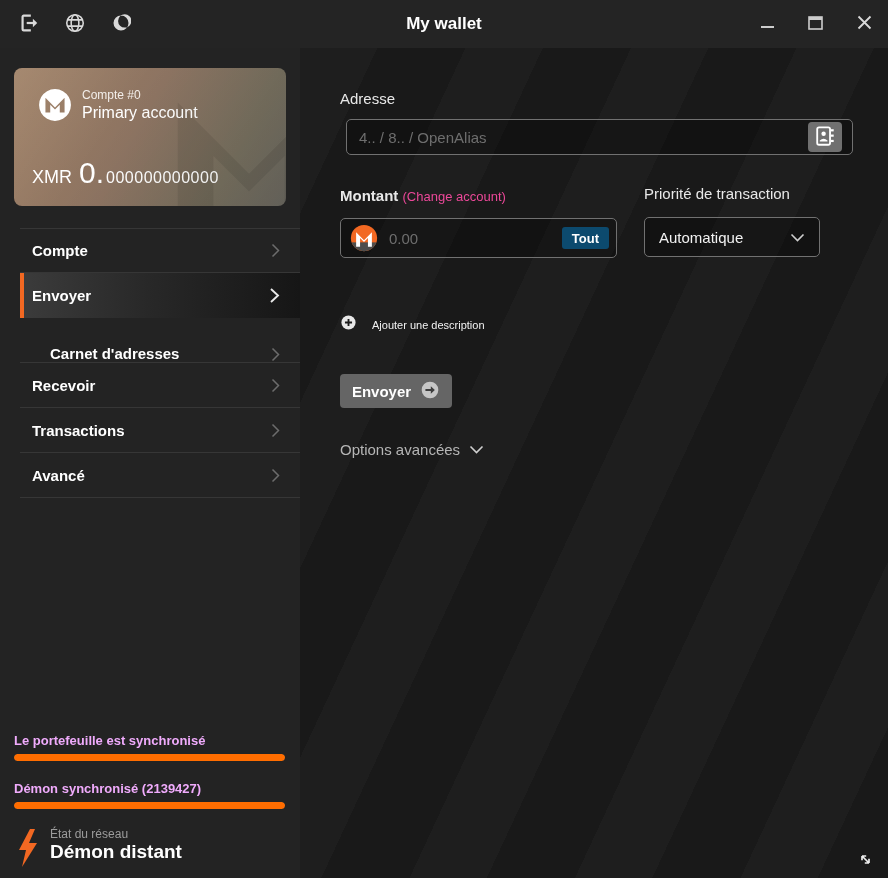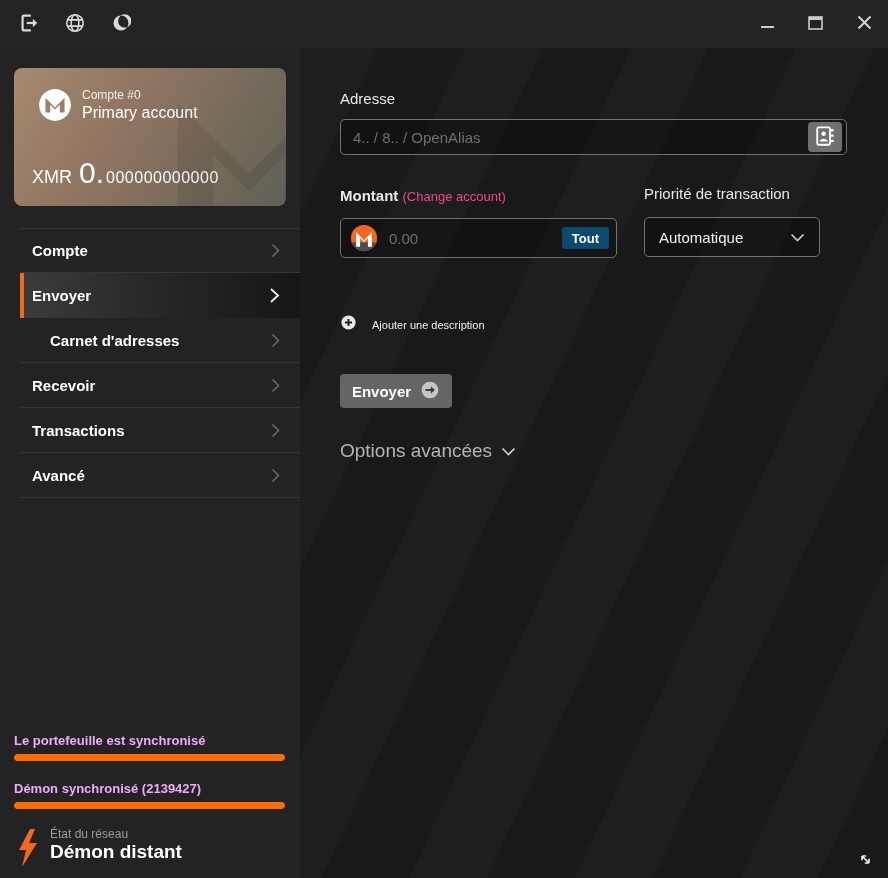--- a/index.html
+++ b/index.html
@@ -37,42 +37,42 @@
 
   .nav { position:absolute; left:0; right:0; top:180px; }
   .nav-item { height:45px; margin-left:20px; display:flex; align-items:center; padding:0 20px 0 12px;
     border-bottom:1px solid #363636; cursor:pointer; }
   .nav-item:first-child { border-top:1px solid #363636; }
   .nav-item .label { font-size:15px; font-weight:700; color:#ffffff; }
   .nav-item .chevron { margin-left:auto; color:#6c6c6c; display:flex; }
   .nav-item.selected { border-left:4px solid #f26822; padding-left:8px; border-bottom:none;
     background:linear-gradient(90deg,#3b3b3b 0%,#282828 45%,#161616 100%); }
   .nav-item.selected .chevron { color:#e9e9e9; }
-  .nav-item.sub { padding-left:30px; }
+  .nav-item.sub { padding-left:30px;align-items:flex-end; }
 
   .sync-label { position:absolute; left:14px; font-size:13px; font-weight:700; color:#f0abfc; }
   .progress { position:absolute; left:14px; width:271px; height:7px; border-radius:4px; background:#3a3a3a; overflow:hidden; }
   .progress .fill { height:100%; border-radius:4px; background:#ff6d00; }
   .bolt { position:absolute; left:16px; top:780px; }
   .net-label { position:absolute; left:50px; top:779px; font-size:12px; color:#9c9c9c; }
   .net-value { position:absolute; left:50px; top:793px; font-size:19px; font-weight:700; color:#ffffff; }
 
   
   .main { position:relative; flex:1; background:#191919; }
   .main::before { content:""; position:absolute; inset:0; pointer-events:none;
     background:repeating-linear-gradient(115deg, rgba(255,255,255,.022) 0 70px, rgba(255,255,255,0) 70px 150px); }
 
   .field-label { position:absolute; font-size:15px; color:#e8e8e8; }
   .hint { font-size:13px; color:#ec4899; font-weight:400; }
 
   .addr-box { position:absolute; left:40px; top:71px; width:507px; height:36px; }
   .text-input { width:100%; height:100%; background:rgba(0,0,0,.25); border:1px solid #717171; border-radius:5px;
     color:#e8e8e8; font-size:15px; padding:0 12px; outline:none; font-family:"Liberation Sans",sans-serif; }
   .text-input::placeholder { color:#6e6e6e; }
-  .addr-box .text-input { padding-right:72px; }
+  .addr-box .text-input { padding-right:72px;margin-left:6px; }
   .book-btn { position:absolute; right:5px; top:3px; width:34px; height:30px; background:#707070; border:none;
     border-radius:4px; display:flex; align-items:center; justify-content:center; cursor:pointer; }
 
   .amount-box { position:absolute; left:40px; top:170px; width:277px; height:40px; }
   .amount-box .text-input { padding-left:48px; padding-right:56px; }
   .amount-box .coin { position:absolute; left:10px; top:6px; }
   .all-btn { position:absolute; right:8px; top:9px; height:22px; padding:0 10px; background:#0c4a6e; border:none;
     border-radius:3px; color:#ffffff; font-size:13px; font-weight:700; cursor:pointer; font-family:"Liberation Sans",sans-serif; }
 
   .prio-select { position:absolute; left:344px; top:169px; width:176px; height:40px; background:rgba(0,0,0,.25);
@@ -81,21 +81,21 @@
   .prio-select .chevron { margin-left:auto; display:flex; }
 
   .desc-row { position:absolute; left:40px; top:266px; display:flex; align-items:center; cursor:pointer; }
   .desc-row .label { margin-left:15px; font-size:11px; color:#f2f2f2; }
 
   .send-btn { position:absolute; left:40px; top:326px; width:112px; height:34px; background:#656565; border:none;
     border-radius:4px; display:flex; align-items:center; justify-content:center; gap:9px; cursor:pointer; }
   .send-btn .label { font-size:15px; font-weight:700; color:#ffffff; font-family:"Liberation Sans",sans-serif; }
 
   .adv-row { position:absolute; left:40px; top:392px; display:flex; align-items:center; gap:9px; cursor:pointer; }
-  .adv-row .label { font-size:19px; color:#b5b5b5; }
+  .adv-row .label { font-size:15px; color:#b5b5b5; }
 
   .resize-handle { position:absolute; right:14px; bottom:6px; cursor:nwse-resize; }
 </style>
 </head>
 <body>
 
 <div class="window">
 
   <header class="titlebar">
     <div class="tb-left">
@@ -118,20 +118,21 @@
         </span>
       </button>
       <button class="tb-btn">
         <span>
           <svg width="20" height="20" viewBox="0 0 24 24">
             <path fill="#d9d9d9" fill-rule="evenodd" d="M12,3 A9,9 0 1,0 12,21 A9,9 0 1,0 12,3 Z M16.5,1.5 A8,8 0 1,1 16.5,17.5 A8,8 0 1,1 16.5,1.5 Z"></path>
           </svg>
         </span>
       </button>
     </div>
+    <div class="tb-title">My wallet</div>
     <div class="tb-right">
       <button class="wc-btn">
         <span>
           <svg width="16" height="16" viewBox="0 0 16 16">
               <rect x="1" y="11" width="13" height="2" fill="#cccccc"></rect>
             </svg>
         </span>
       </button>
       <button class="wc-btn">
         <span>

